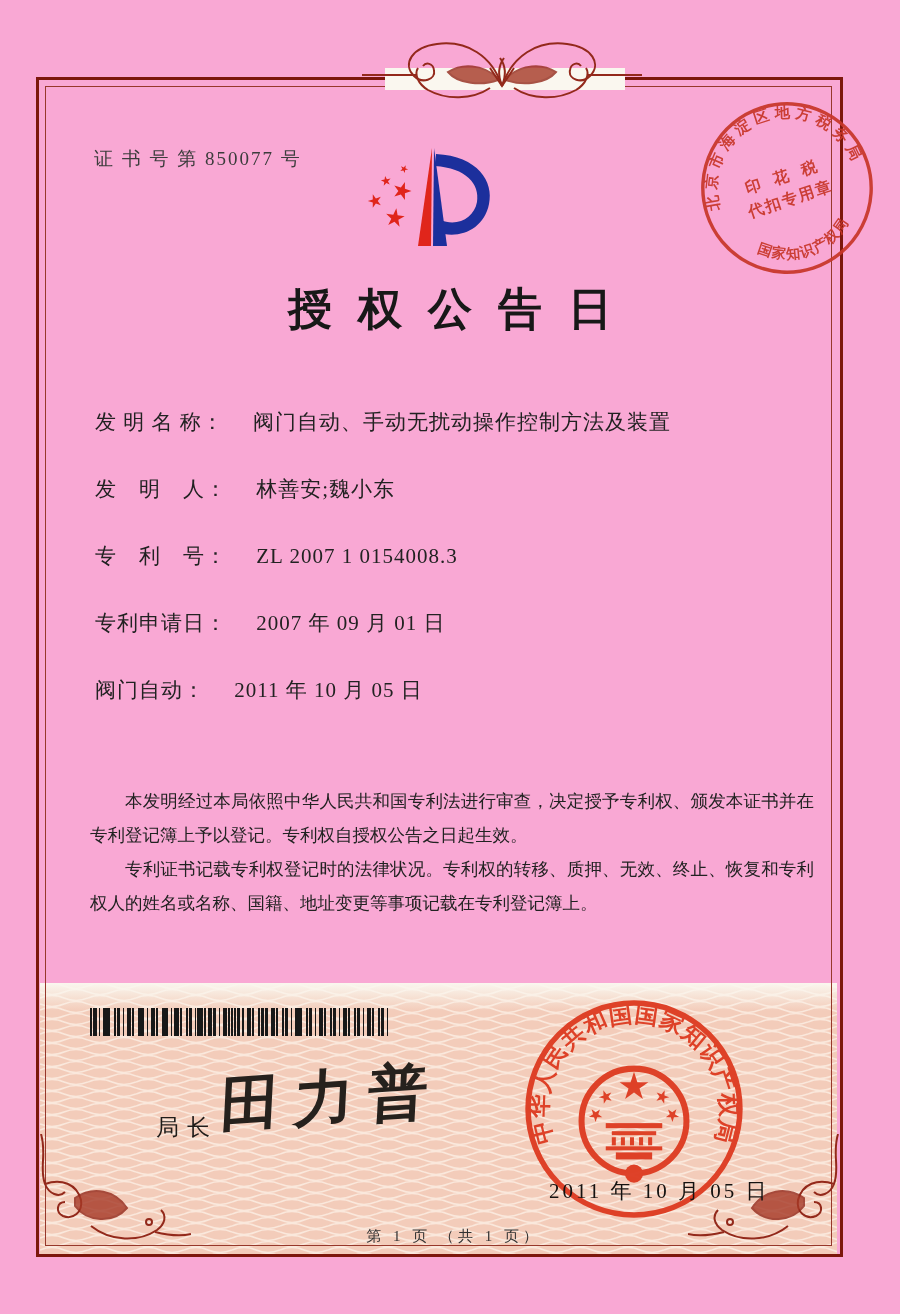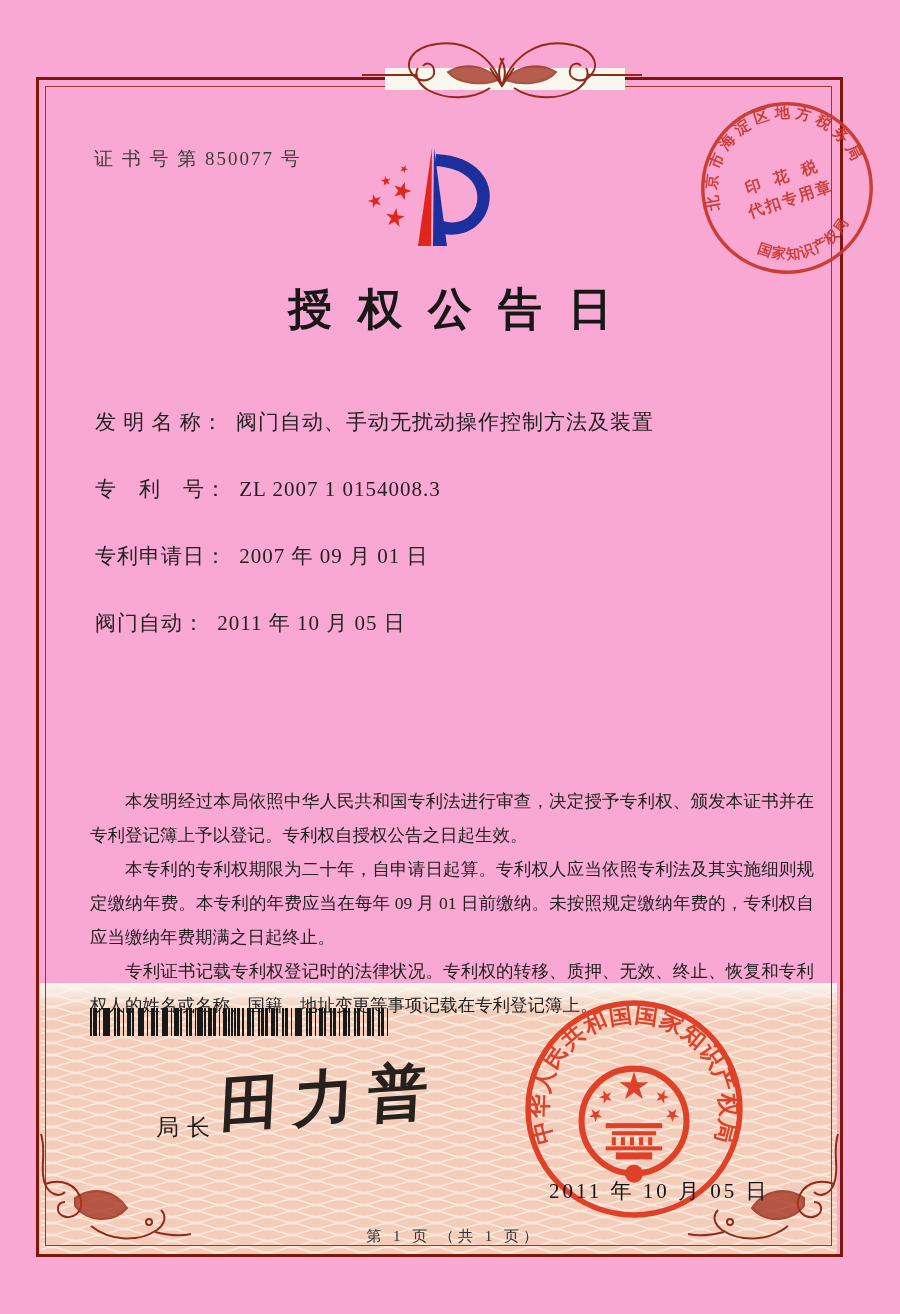--- a/index.html
+++ b/index.html
@@ -21,21 +21,21 @@
   
   .cert-no{position:absolute;left:94px;top:146px;font-size:19px;letter-spacing:2px;color:#3c3c3c;z-index:5;}
   .logo{position:absolute;left:358px;top:140px;z-index:5;}
   .tax-stamp{position:absolute;left:694px;top:95px;width:186px;height:186px;opacity:.93;z-index:6;}
   .title{position:absolute;left:0;top:280px;width:900px;text-align:center;font-size:44px;
          font-weight:700;letter-spacing:26px;text-indent:26px;color:#181818;z-index:5;}
   
   .fields{position:absolute;left:95px;top:408px;width:720px;z-index:5;}
   .field-row{height:67px;font-size:21px;letter-spacing:1px;color:#222;}
   .field-label{display:inline-block;font-family:Liberation Serif, serif;}
-  .field-value{display:inline-block;margin-left:6px;}
+  .field-value{display:inline-block;margin-left:23px;}
   
   .body-text{position:absolute;left:90px;top:784px;width:724px;font-size:17.5px;
              line-height:34px;text-align:justify;color:#222;z-index:5;}
   .body-text p{margin:0;text-indent:2em;}
   
   .barcode{position:absolute;left:90px;top:1008px;width:298px;height:28px;z-index:5;
     background:
       repeating-linear-gradient(90deg,#181818 0 2px,transparent 2px 3px,#181818 3px 6px,
         transparent 6px 9px,#181818 9px 10px,transparent 10px 13px,#181818 13px 17px,
         transparent 17px 18px,#181818 18px 20px,transparent 20px 24px),
@@ -146,36 +146,39 @@
   </svg>
 
   <div class="title">授权公告日</div>
 
   <div class="fields">
     <div class="field-row">
       <span class="field-label">发 明 名 称：</span>
       <span class="field-value">阀门自动、手动无扰动操作控制方法及装置</span>
     </div>
     <div class="field-row">
+      <span class="field-label">发　明　人：</span>
+      <span class="field-value">林善安;魏小东</span>
+    </div>
+    <div class="field-row">
       <span class="field-label">专　利　号：</span>
       <span class="field-value">ZL 2007 1 0154008.3</span>
     </div>
     <div class="field-row">
       <span class="field-label">专利申请日：</span>
       <span class="field-value">2007 年 09 月 01 日</span>
     </div>
     <div class="field-row">
       <span class="field-label">阀门自动：</span>
       <span class="field-value">2011 年 10 月 05 日</span>
     </div>
   </div>
 
   <div class="body-text">
     <p>本发明经过本局依照中华人民共和国专利法进行审查，决定授予专利权、颁发本证书并在专利登记簿上予以登记。专利权自授权公告之日起生效。</p>
-    <p>本专利的专利权期限为二十年，自申请日起算。专利权人应当依照专利法及其实施细则规定缴纳年费。本专利的年费应当在每年 09 月 01 日前缴纳。未按照规定缴纳年费的，专利权自应当缴纳年费期满之日起终止。</p>
     <p>专利证书记载专利权登记时的法律状况。专利权的转移、质押、无效、终止、恢复和专利权人的姓名或名称、国籍、地址变更等事项记载在专利登记簿上。</p>
   </div>
 
   <div class="barcode"></div>
 
   <div class="sig-label">局长</div>
   <div class="sig-name">田力普</div>
 
   <svg class="seal" viewBox="0 0 228 228">
     <g fill="#dd3a20">

